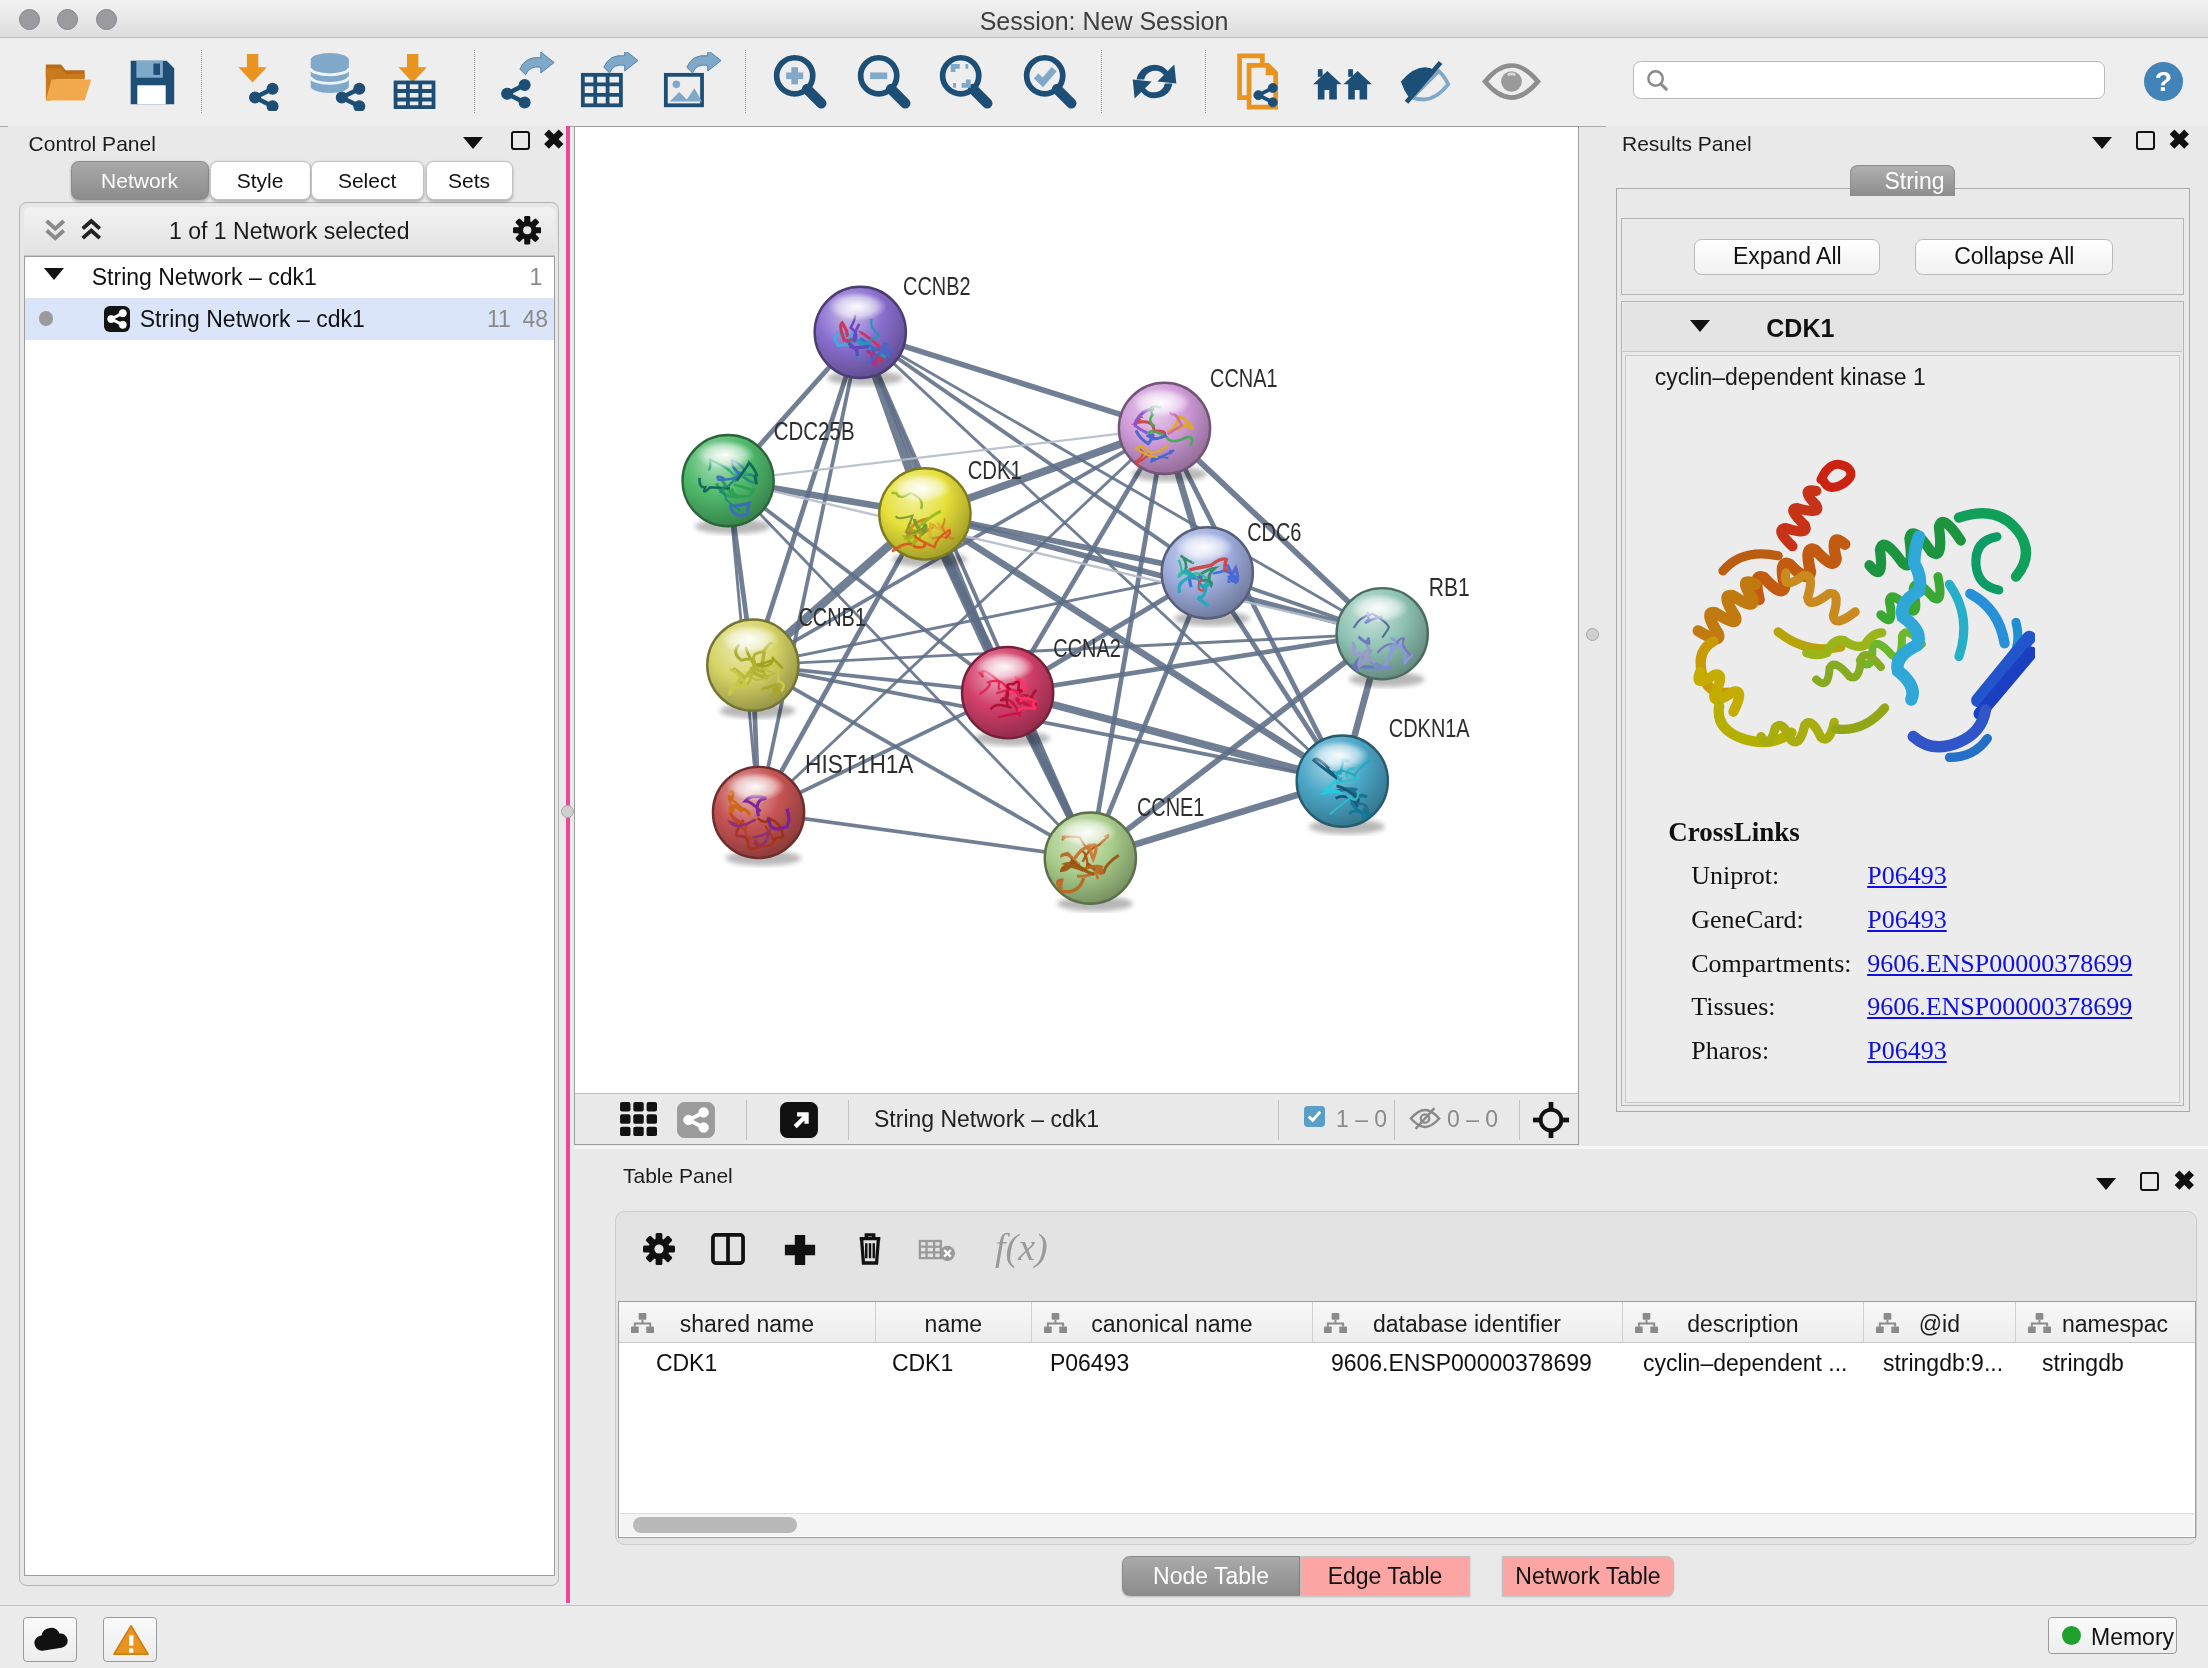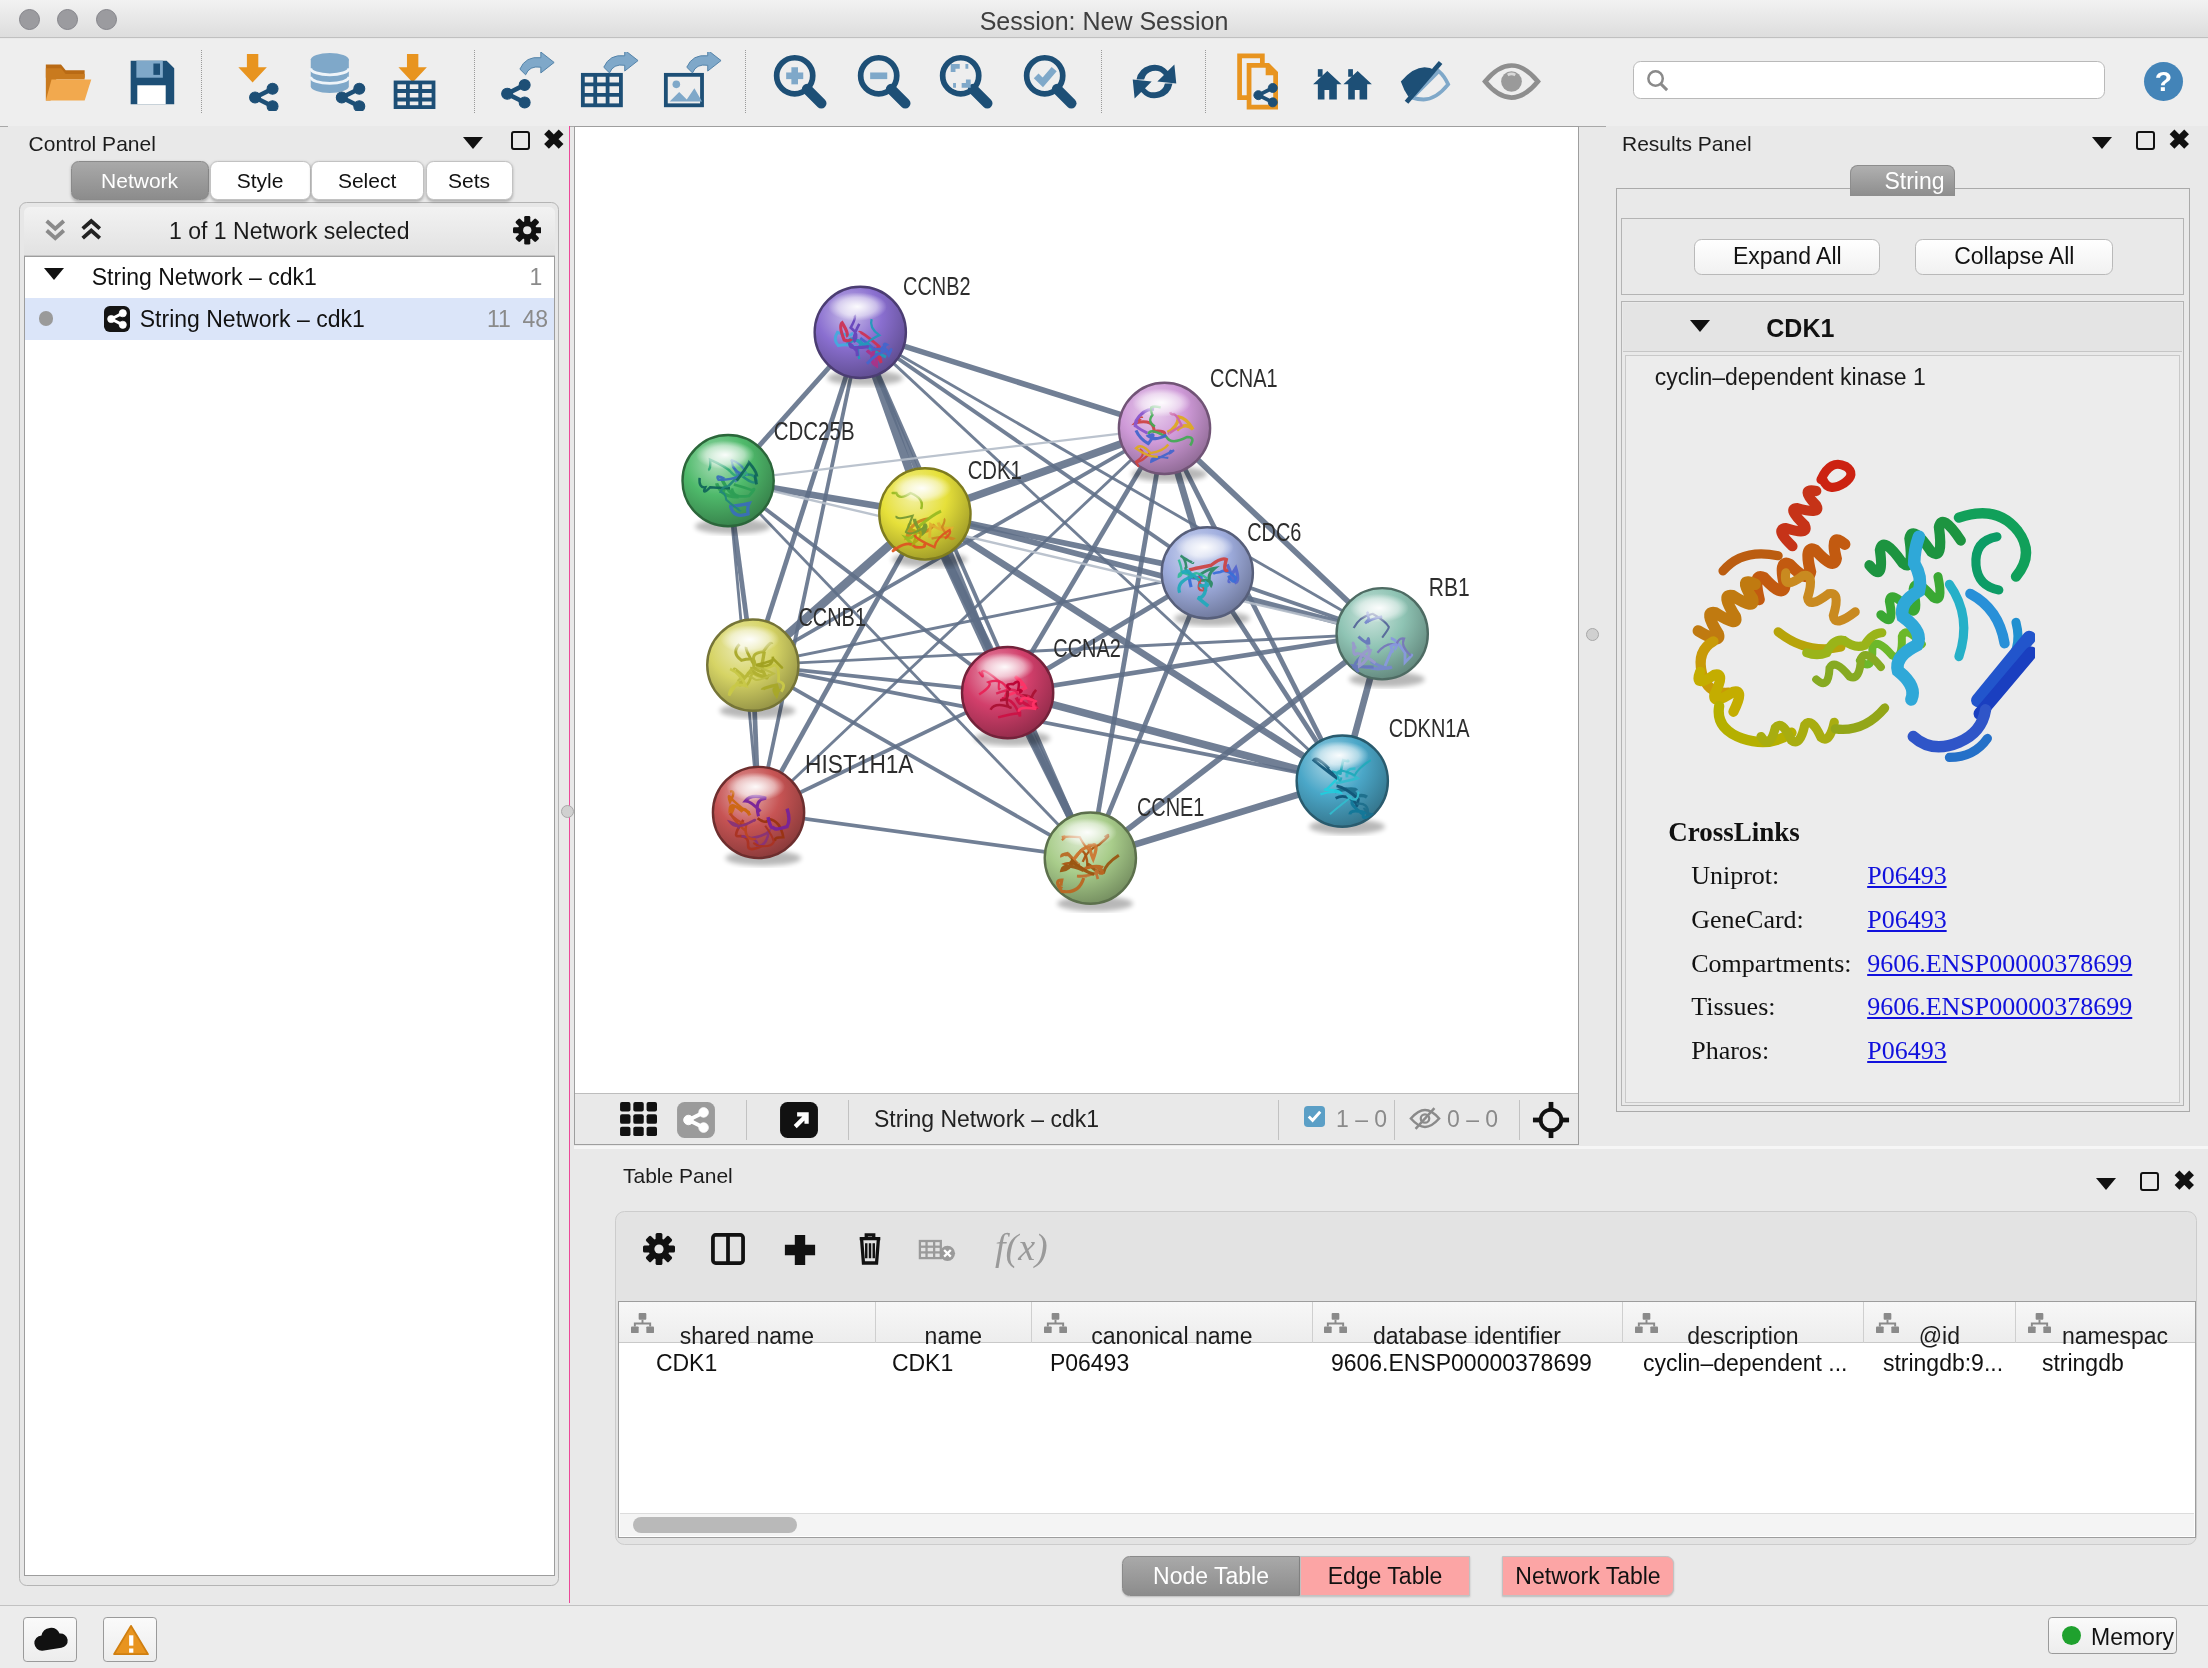--- a/index.html
+++ b/index.html
@@ -9,21 +9,21 @@
 #toolbar { left:0; top:39px; width:2208px; height:88px; background:#eeeeee; border-bottom:1px solid #a8a8a8; }
 .tbi { position:absolute; top:50%; transform:translateY(-50%); }
 .tsep { position:absolute; top:11.4px; height:63px; width:0; border-left:1.9px dotted #9a9a9a; }
 #searchbox { position:absolute; left:1633px; top:22px; width:472px; height:38px; background:#fff; border:1.9px solid #b9b9b9; border-radius:7.6px; }
 #helpbtn { position:absolute; left:2144px; top:23px; width:39px; height:39px; border-radius:50%; background:#4384b8; color:#fff; font-size:28.5px; font-weight:bold; text-align:center; line-height:38px; }
 .ptitle { font-size:21px; color:#1c1c1c; }
 .wctl { position:absolute; }
 .tri { width:0; height:0; border-left:10.5px solid transparent; border-right:10.5px solid transparent; border-top:12.4px solid #111; display:inline-block; }
 .sq { width:19px; height:19px; border:2.9px solid #111; border-radius:2.9px; display:inline-block; }
 .xx { font-size:27px; font-weight:bold; color:#111; }
-#cpanel { left:7.6px; top:126px; width:562px; height:1477px; background:#e9e9e9; border-right:1px solid #ec4899; }
+#cpanel { left:7.6px; top:126px; width:562px; height:1477px; background:#e9e9e9; border-right:4px solid #ec4899; }
 .tab { position:absolute; top:35px; height:39px; background:#fff; border:1px solid #c2c2c2; border-radius:7.6px; font-size:21px; color:#111; text-align:center; box-shadow:0 1.9px 2.9px rgba(0,0,0,0.25); z-index:2; }
 .tabsel { background:linear-gradient(#a9a9a9,#8c8c8c); color:#fff; border-color:#8a8a8a; }
 .tab span { display:block; margin-top:6.7px; }
 #cgroup { position:absolute; left:11.4px; top:76px; width:540px; height:1384px; border:1px solid #b4b4b4; border-radius:7.6px; background:#e7e7e7; }
 #netselbar { position:absolute; left:3.8px; top:3.8px; width:531px; height:49px; background:linear-gradient(#f2f2f2,#e2e2e2); border-bottom:1px solid #c6c6c6; border-radius:5.7px 5.7px 0 0; font-size:23px; color:#1a1a1a; }
 #netlist { position:absolute; left:3.8px; top:53px; width:531px; height:1320px; background:#fff; border:1px solid #9d9d9d; }
 #canvas { left:574px; top:126px; width:1005px; height:1019px; background:#fff; border:1px solid #9e9e9e; }
 #canvbar { position:absolute; left:0; bottom:0; width:1003px; height:51px; background:#e9e9e9; border-top:1px solid #bdbdbd; }
 .cbsep { position:absolute; top:5.7px; height:40px; width:0; border-left:1px solid #c2c2c2; }
 #rpanel { left:1606px; top:126px; width:602px; height:1022px; background:#e9e9e9; }
@@ -35,21 +35,21 @@
 #rhdr { position:absolute; left:1px; top:1px; width:559px; height:49px; background:#e4e4e4; border-bottom:1px solid #c6c6c6; }
 #rcontent { position:absolute; left:2.9px; top:53px; width:555px; height:748px; border:1px solid #c9c9c9; background:#ececec; }
 .serif { font-family:"Liberation Serif",serif; }
 .xlrow { position:absolute; font-size:26px; color:#111; }
 .xlrow a { color:#1111dd; text-decoration:underline; }
 #tpanel { left:574px; top:1149px; width:1634px; height:455px; background:#e9e9e9; }
 #tcard { position:absolute; left:41px; top:62px; width:1582px; height:334px; background:#e3e3e3; border:1px solid #cccccc; border-radius:9.5px; }
 #ttable { position:absolute; left:1.9px; top:89px; width:1578px; height:237px; background:#fff; border:1px solid #9d9d9d; }
 #thead { position:absolute; left:0; top:0; width:100%; height:41px; background:linear-gradient(#f7f7f7,#ededed); border-bottom:1px solid #c9c9c9; }
 .thcell { position:absolute; top:0; height:41px; border-right:1px solid #cfcfcf; }
-.thcell .lab { position:absolute; top:8.6px; width:100%; text-align:center; font-size:23px; color:#1c1c1c;margin-top:12px; }
+.thcell .lab { position:absolute; top:8.6px; width:100%; text-align:center; font-size:23px; color:#1c1c1c; }
 .thcell svg { position:absolute; left:11.4px; top:9.5px; }
 .tdcell { position:absolute; top:48px; font-size:23px; color:#111; }
 .btab { position:absolute; top:407px; height:40px; background:#fca5a5; border:1px solid #c2c2c2; font-size:23px; color:#111; text-align:center; line-height:38px; box-shadow:0 1px 1.9px rgba(0,0,0,0.2); }
 #statusbar { left:0; top:1605px; width:2208px; height:64px; background:#ececec; border-top:1px solid #c2c2c2; }
 .sbtn { position:absolute; background:linear-gradient(#fafafa,#ededed); border:1px solid #9a9a9a; border-radius:3.8px; }
 </style></head>
 <body>
 
 <div class="abs" id="titlebar">
   <div class="light" style="left:19px"></div>

